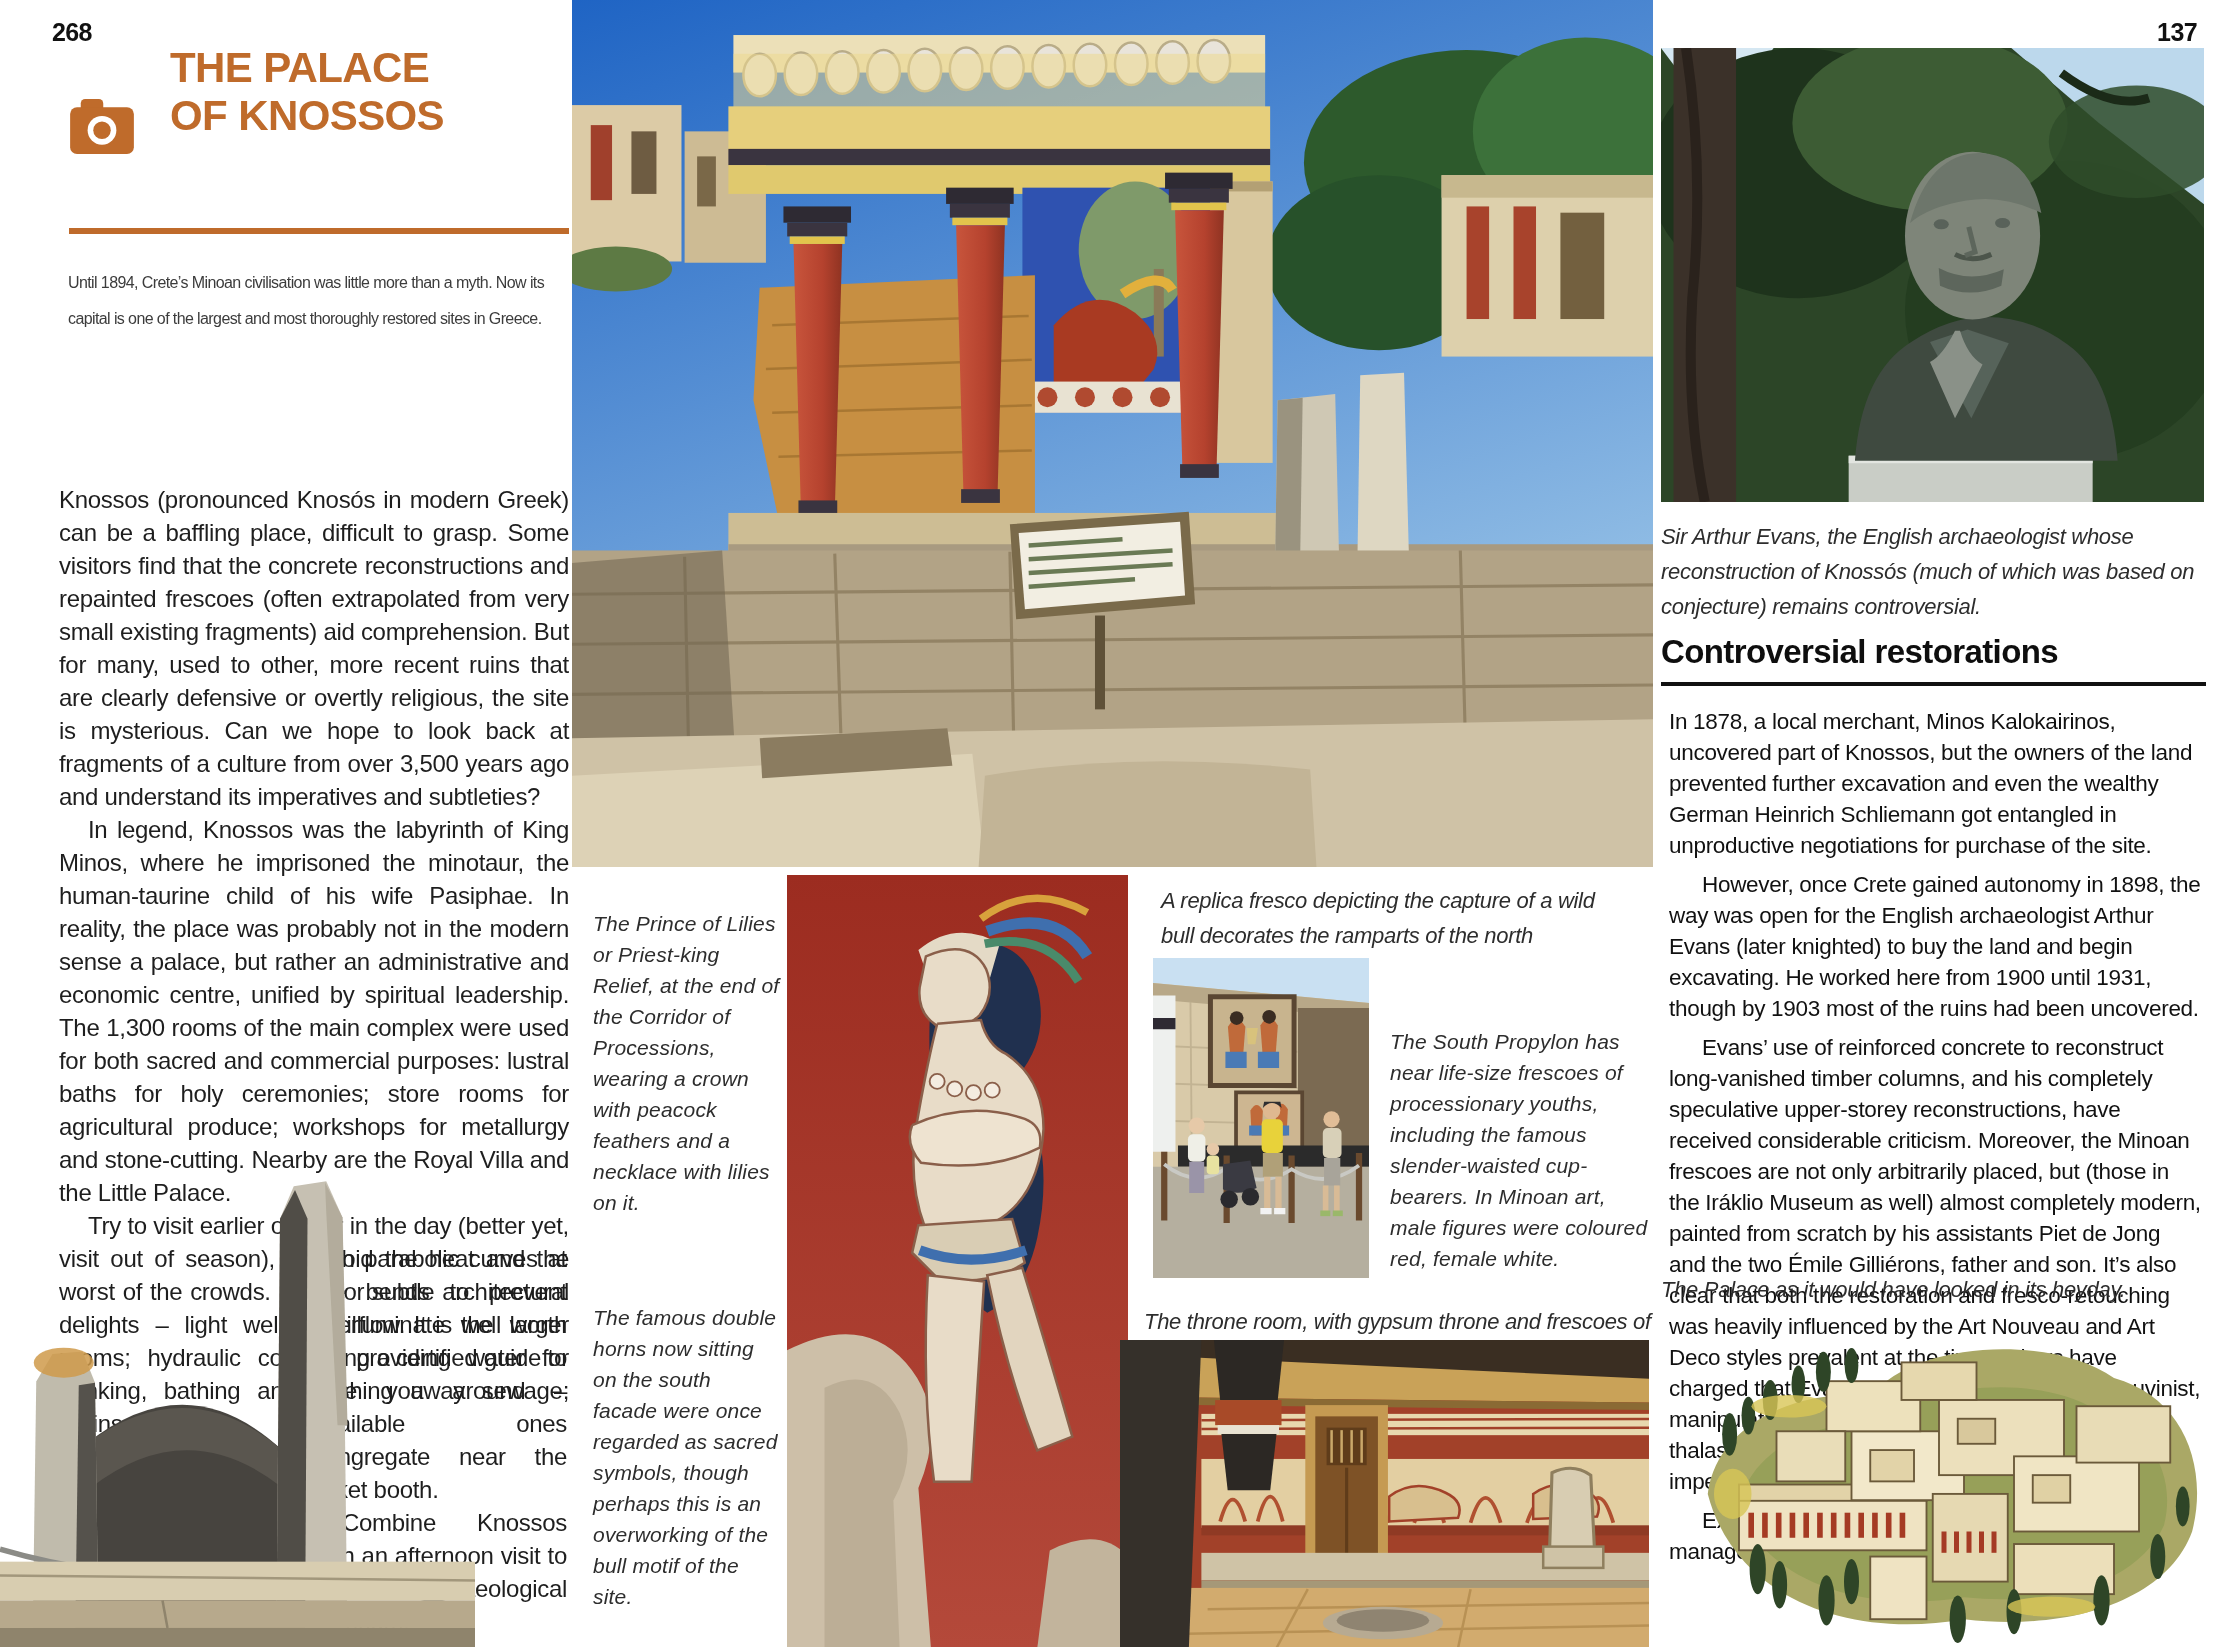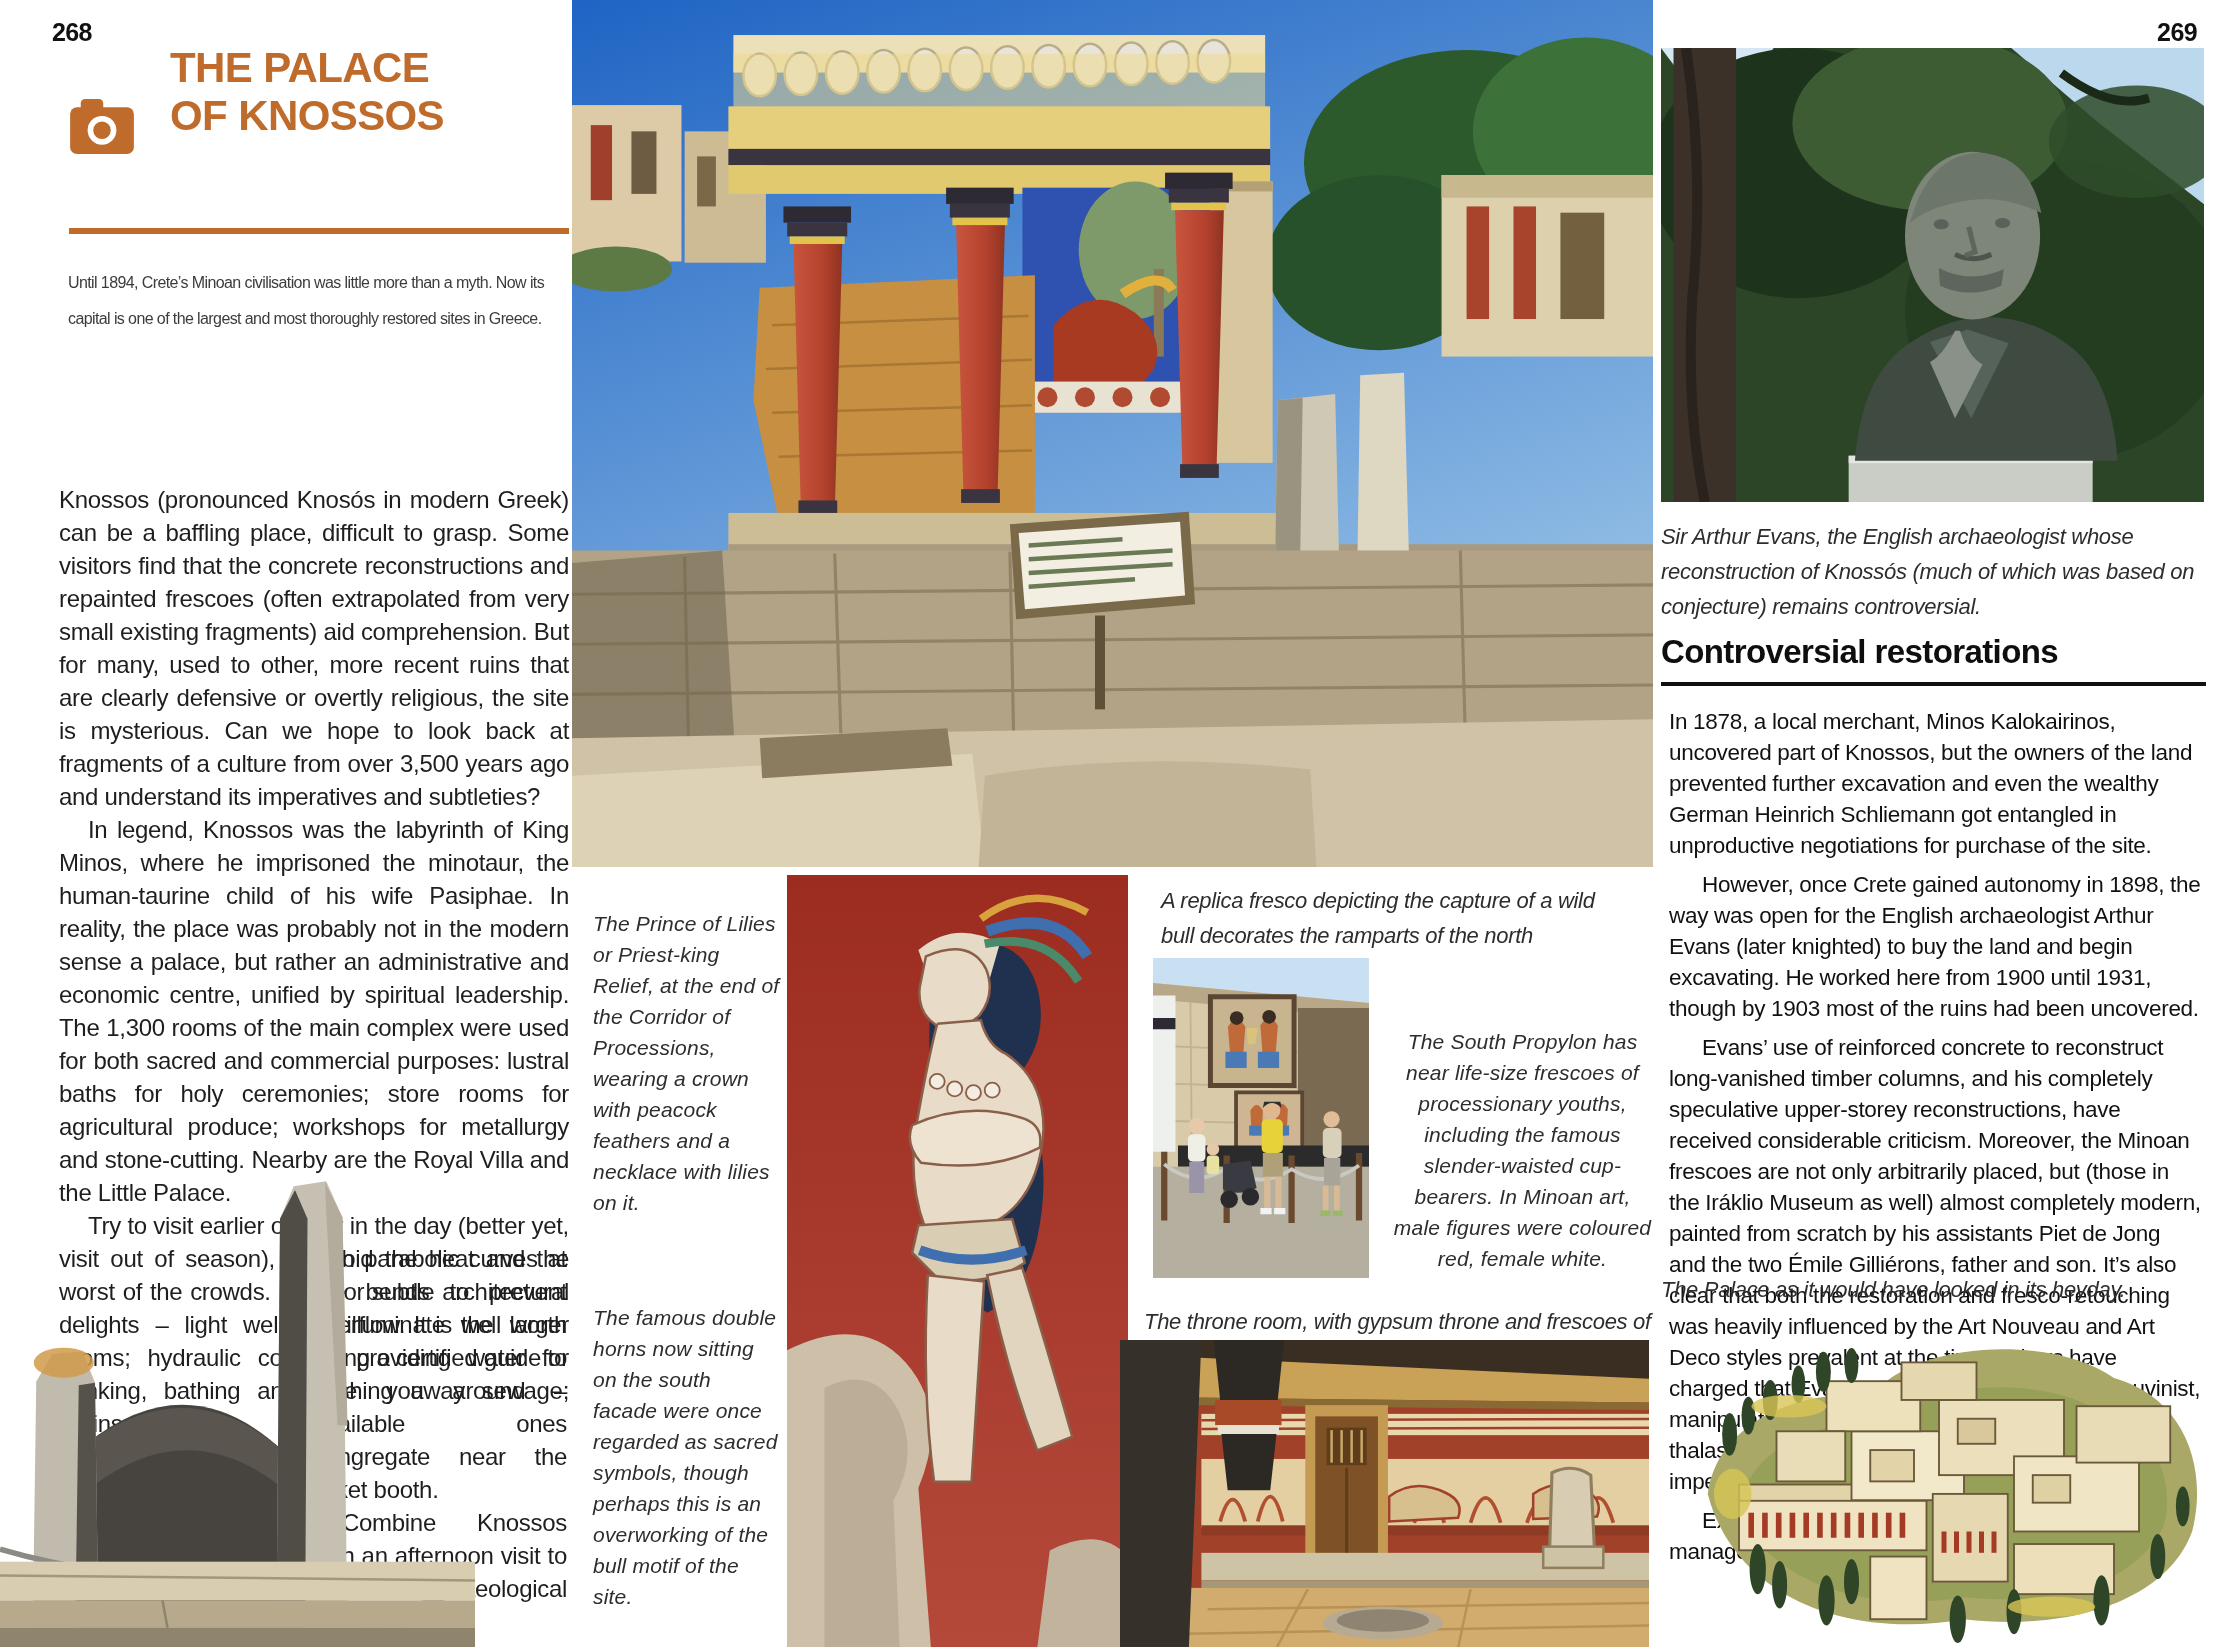--- a/index.html
+++ b/index.html
@@ -354,21 +354,21 @@
         <rect x="272" y="272" width="30" height="48" rx="8" fill="#d8d0b8"></rect>
         <rect x="274" y="320" width="26" height="44" fill="#a8a49a"></rect>
         <rect x="272" y="364" width="9" height="44" fill="#d8bb96"></rect>
           <rect x="290" y="364" width="9" height="44" fill="#d8bb96"></rect>
         <rect x="268" y="404" width="16" height="9" fill="#9ab86a"></rect>
           <rect x="288" y="404" width="16" height="9" fill="#9ab86a"></rect>
       </g>
     </svg>
   </figure>
 
-  <div class="abs caption cap-side" style="left:1390px;top:1026px;width:265px;text-align:center;">The South Propylon has near life-size frescoes of processionary youths, including the famous slender-waisted cup-bearers. In Minoan art, male figures were coloured red, female white.</div>
+  <div class="abs caption cap-side" style="left:1390px;top:1026px;width:265px;">The South Propylon has near life-size frescoes of processionary youths, including the famous slender-waisted cup-bearers. In Minoan art, male figures were coloured red, female white.</div>
 
   <div class="abs caption cap-wide" style="left:1144px;top:1304px;width:508px;">The throne room, with gypsum throne and frescoes of griffons.</div>
 
   <figure class="abs" style="left:1120px;top:1340px;width:529px;height:308px;">
     <svg width="529" height="308" viewBox="0 0 845 492" preserveAspectRatio="none">
       <rect width="845" height="492" fill="#a24129"></rect>
       <rect x="0" y="0" width="845" height="70" fill="#3a2e22"></rect>
       <polygon points="120,28 845,62 845,100 120,92" fill="#c9a258"></polygon>
       <polygon points="120,92 845,100 845,112 120,104" fill="#8a6a34"></polygon>
 
@@ -427,21 +427,21 @@
       <g>
         <polygon points="10,0 130,0 110,492 0,492 0,0" fill="#35302a"></polygon>
         <polygon points="150,0 262,0 252,96 160,96" fill="#2c2824"></polygon>
         <rect x="152" y="96" width="106" height="40" fill="#a84a28"></rect>
         <rect x="156" y="136" width="98" height="14" fill="#e8e2d2"></rect>
         <polygon points="162,150 250,150 240,240 172,240" fill="#2c2824"></polygon>
       </g>
     </svg>
   </figure>
 
-  <div class="abs pgnum" style="left:2127px;top:17.5px;width:70px;text-align:right;">269</div>
+  <div class="abs pgnum" style="left:2127px;top:17.5px;width:70px;text-align:right;">137</div>
 
   <figure class="abs" style="left:1661px;top:48px;width:543px;height:454px;">
     <svg width="543" height="454" viewBox="0 0 868 726" preserveAspectRatio="none">
       <rect width="868" height="726" fill="#2c4527"></rect>
       <polygon points="560,0 868,0 868,250 700,120" fill="#bcd8ec"></polygon>
       <polygon points="0,0 180,0 90,120" fill="#d5e7f2"></polygon>
       <ellipse cx="220" cy="200" rx="240" ry="200" fill="#1e331c"></ellipse>
       <ellipse cx="650" cy="420" rx="260" ry="240" fill="#243d20"></ellipse>
       <ellipse cx="430" cy="120" rx="220" ry="140" fill="#3d5c34"></ellipse>
       <ellipse cx="760" cy="150" rx="140" ry="90" fill="#2f4c2a" opacity="0.85"></ellipse>

